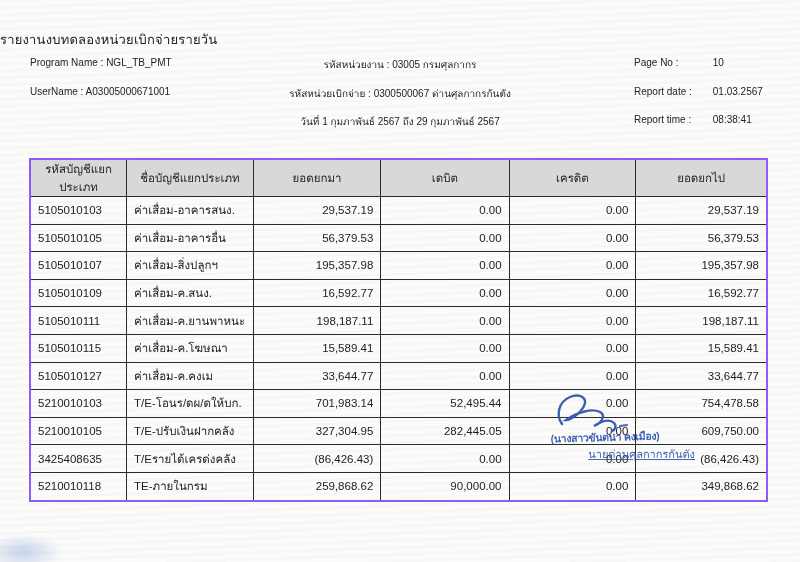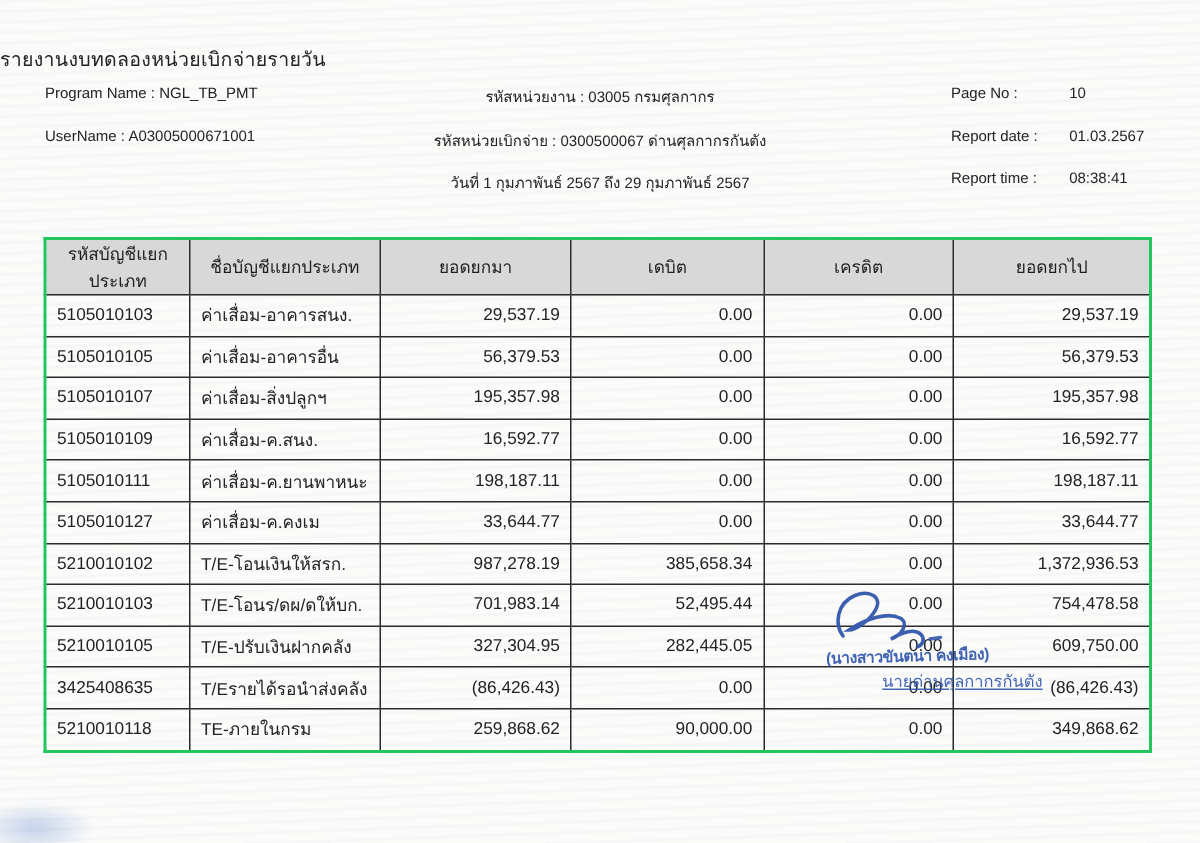--- a/index.html
+++ b/index.html
@@ -24,21 +24,21 @@
   }
   .meta-line { font-size:10px; white-space:nowrap; }
   .center-line { left:0; width:800px; text-align:center; }
   .right-block-label { display:inline-block; width:76px;padding-left:36px; }
   .r1 { top:57px; } .r2 { top:86px; } .r3 { top:114px; }
   .left-x { left:30px; } .right-x { left:598px; }
 
   table.tb {
     position:absolute; left:29px; top:158px;
     width:739px; border-collapse:collapse; table-layout:fixed;
-    border:2px solid #22c55e;
+    border:2px solid #8b5cf6;
   }
   table.tb th {
     background:#d8d8d8;
     height:32px; font-weight:normal; font-size:11.5px;
     border:1px solid #2b2b2b; text-align:center; padding:0 4px;
     color:#1f1f1f;
   }
   table.tb td {
     height:26.6px; font-size:11.5px;
     border:1px solid #2b2b2b; padding:0 7px;
@@ -152,54 +152,54 @@
       </tr>
       <tr>
         <td class="al">5105010111</td>
         <td class="al">ค่าเสื่อม-ค.ยานพาหนะ</td>
         <td class="ar">198,187.11</td>
         <td class="ar">0.00</td>
         <td class="ar">0.00</td>
         <td class="ar">198,187.11</td>
       </tr>
       <tr>
+        <td class="al">5105010115</td>
+        <td class="al">ค่าเสื่อม-ค.โฆษณา</td>
+        <td class="ar">15,589.41</td>
+        <td class="ar">0.00</td>
+        <td class="ar">0.00</td>
+        <td class="ar">15,589.41</td>
+      </tr>
+      <tr>
         <td class="al">5105010127</td>
         <td class="al">ค่าเสื่อม-ค.คงเม</td>
         <td class="ar">33,644.77</td>
         <td class="ar">0.00</td>
         <td class="ar">0.00</td>
         <td class="ar">33,644.77</td>
-      </tr>
-      <tr>
-        <td class="al">5210010102</td>
-        <td class="al">T/E-โอนเงินให้สรก.</td>
-        <td class="ar">987,278.19</td>
-        <td class="ar">385,658.34</td>
-        <td class="ar">0.00</td>
-        <td class="ar">1,372,936.53</td>
       </tr>
       <tr>
         <td class="al">5210010103</td>
         <td class="al">T/E-โอนร/ดผ/ดให้บก.</td>
         <td class="ar">701,983.14</td>
         <td class="ar">52,495.44</td>
         <td class="ar">0.00</td>
         <td class="ar">754,478.58</td>
       </tr>
       <tr>
         <td class="al">5210010105</td>
         <td class="al">T/E-ปรับเงินฝากคลัง</td>
         <td class="ar">327,304.95</td>
         <td class="ar">282,445.05</td>
         <td class="ar">0.00</td>
         <td class="ar">609,750.00</td>
       </tr>
       <tr>
         <td class="al">3425408635</td>
-        <td class="al">T/Eรายได้รอนำส่งคลัง</td>
+        <td class="al">T/Eรายได้เครด่งคลัง</td>
         <td class="ar">(86,426.43)</td>
         <td class="ar">0.00</td>
         <td class="ar">0.00</td>
         <td class="ar">(86,426.43)</td>
       </tr>
       <tr>
         <td class="al">5210010118</td>
         <td class="al">TE-ภายในกรม</td>
         <td class="ar">259,868.62</td>
         <td class="ar">90,000.00</td>

